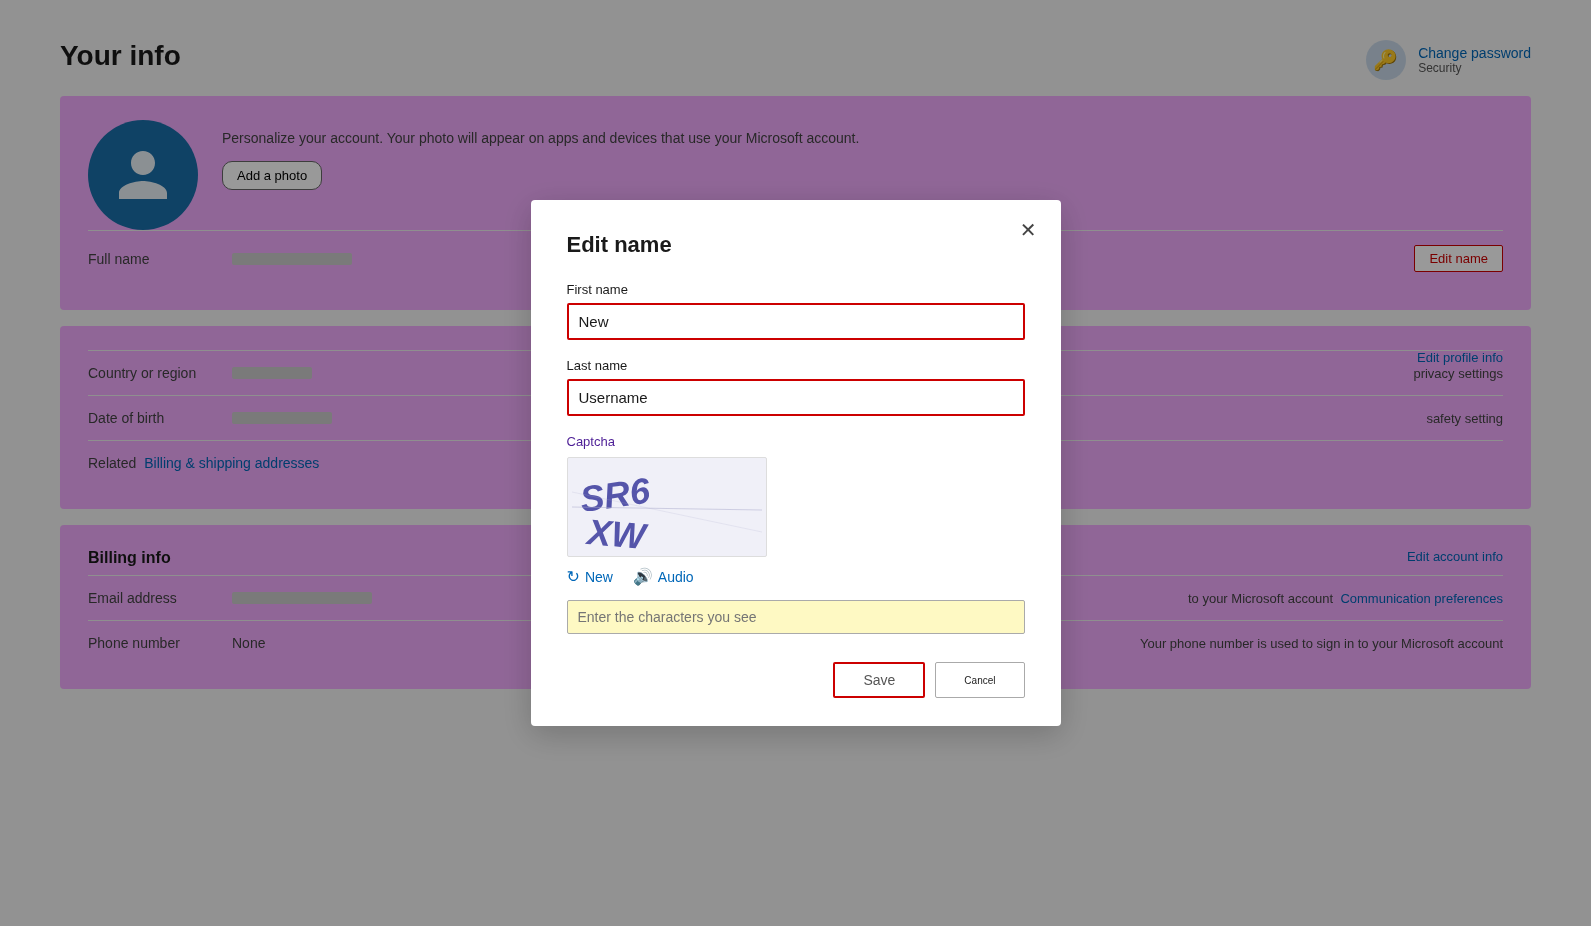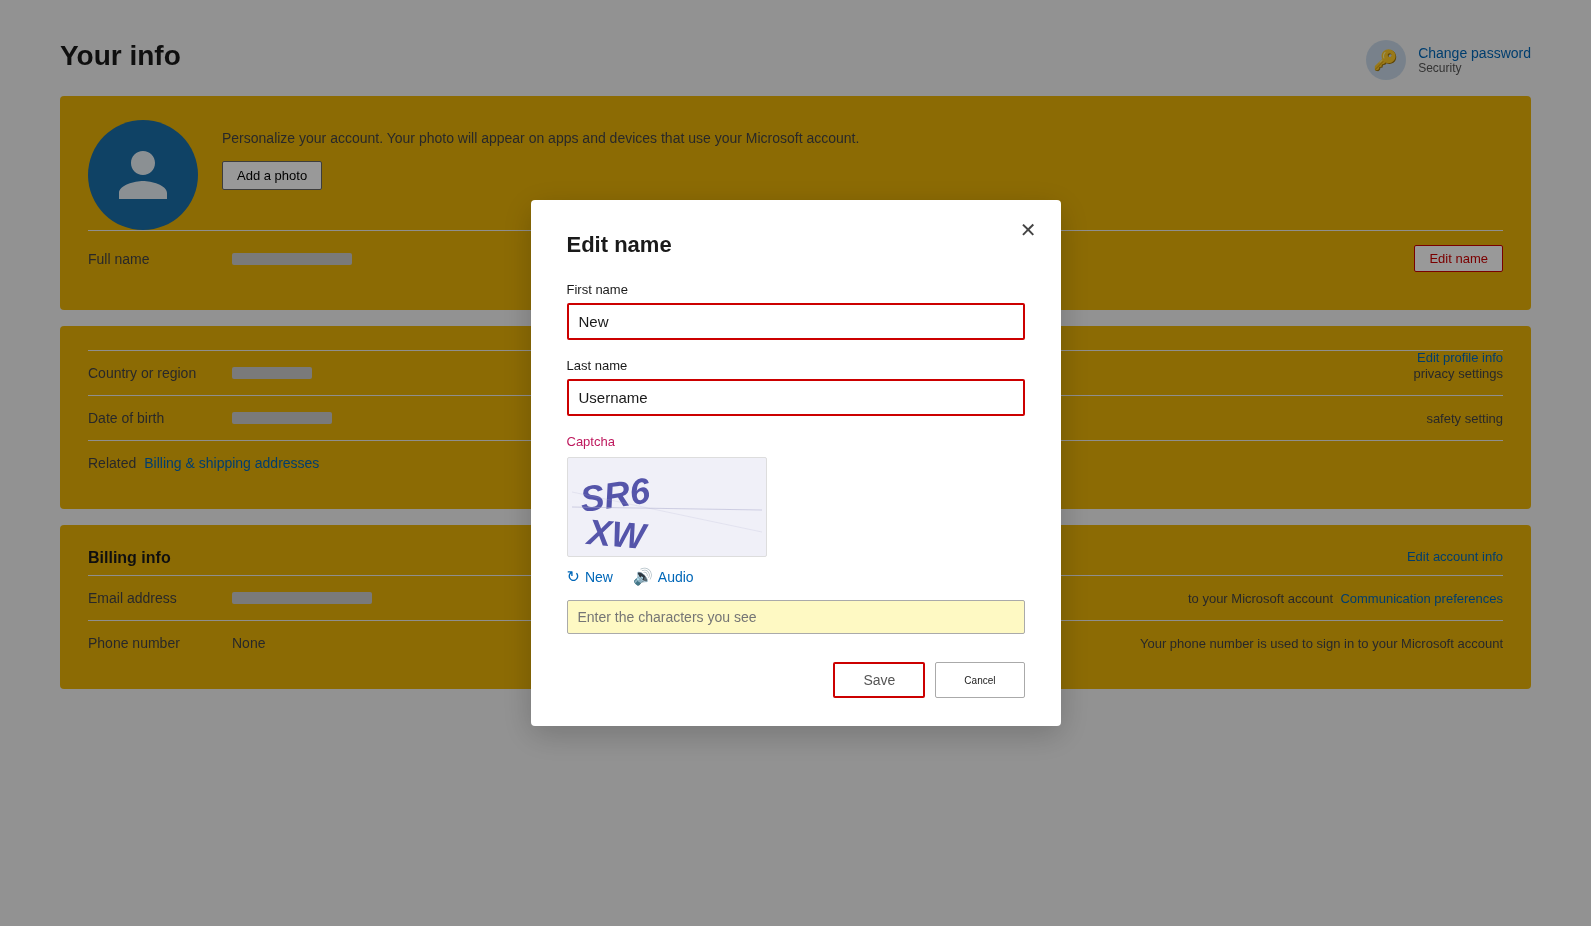--- a/index.html
+++ b/index.html
@@ -55,21 +55,21 @@
       font-weight: 500;
     }
 
     .top-right-text .link-sub {
       font-size: 12px;
       color: #555;
     }
 
     
     .card {
-      background: #eab308;
+      background: #f0abfc;
       border-radius: 4px;
       padding: 24px 28px;
       margin-bottom: 16px;
       position: relative;
     }
 
     .card-top {
       display: flex;
       align-items: flex-start;
       gap: 24px;
@@ -103,21 +103,21 @@
       line-height: 1.5;
       margin-bottom: 12px;
     }
 
     .add-photo-btn {
       border: 1px solid #666;
       background: white;
       padding: 6px 14px;
       font-size: 13px;
       cursor: pointer;
-      border-radius: 2px;
+      border-radius: 10px;
     }
 
     .card-row {
       display: flex;
       align-items: center;
       padding: 14px 0;
       border-top: 1px solid #eee;
       gap: 24px;
     }
 
@@ -228,21 +228,21 @@
       font-size: 15px;
       border: 2px solid #c00;
       border-radius: 2px;
       outline: none;
       color: #1a1a1a;
       margin-bottom: 18px;
     }
 
     .captcha-label {
       font-size: 13px;
-      color: #be185d;
+      color: #4c1d95;
       font-weight: 500;
       margin-bottom: 8px;
     }
 
     .captcha-image {
       background: #f0f0f8;
       border: 1px solid #ddd;
       border-radius: 2px;
       width: 200px;
       height: 100px;

